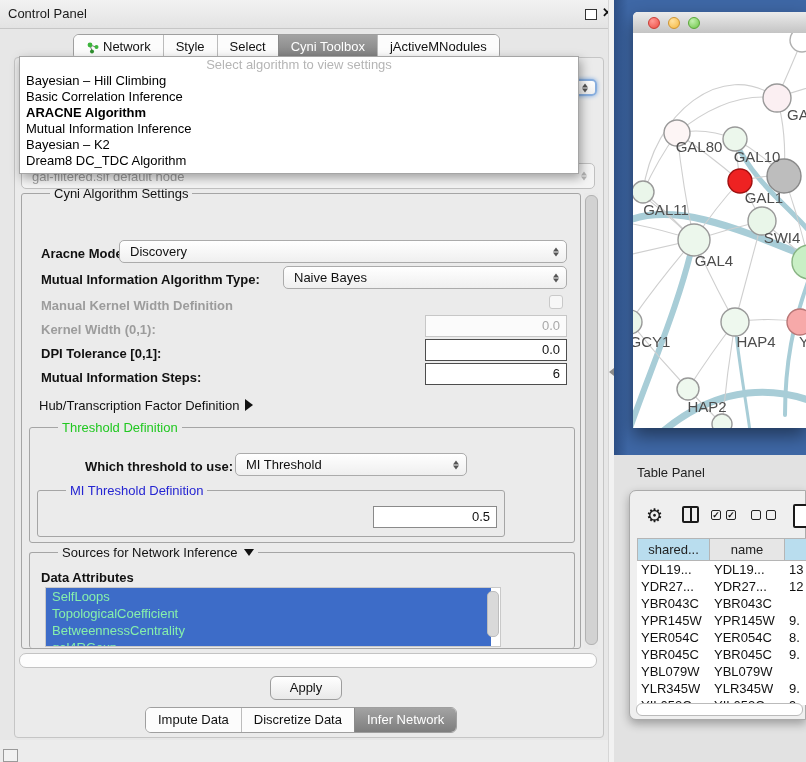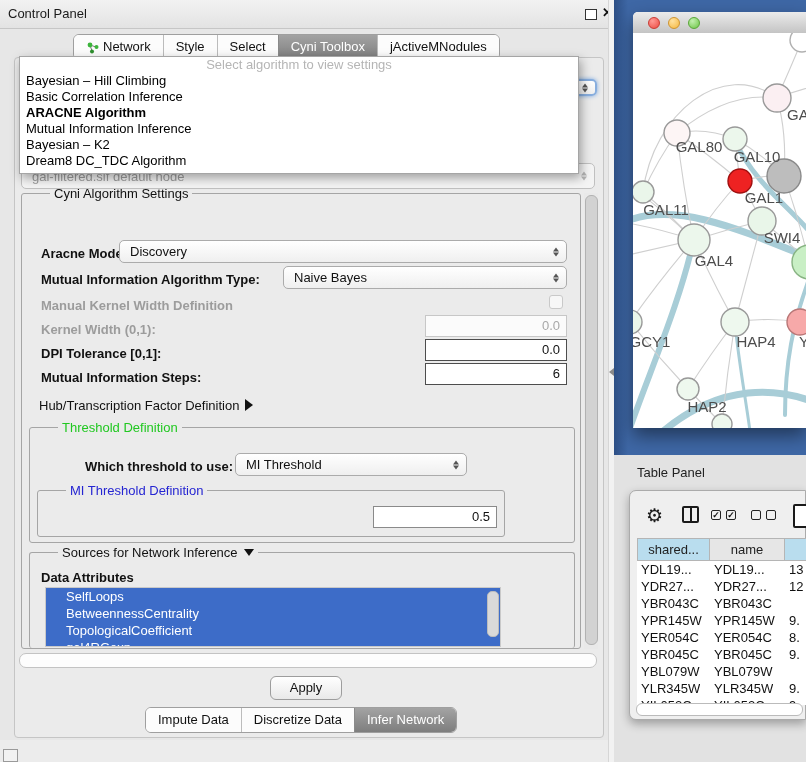--- a/index.html
+++ b/index.html
@@ -44,21 +44,21 @@
   .lbl{position:absolute;font-size:13px;font-weight:bold;white-space:nowrap;}
   .lbl.gray{color:#9c9c9c;}
   .nfield{position:absolute;box-sizing:border-box;background:#fff;border:1.5px solid #4d4d4d;font-size:13px;text-align:right;padding:0 6px;font-family:"Liberation Sans",sans-serif;}
   .nfield.dis{border:1px solid #c7c7c7;color:#a8a8a8;background:#fbfbfb;}
   .chk{position:absolute;width:14px;height:14px;border:1px solid #c9c9c9;border-radius:3px;background:#f7f7f7;box-sizing:border-box;}
 
   .tri-r{display:inline-block;width:0;height:0;border-top:6px solid transparent;border-bottom:6px solid transparent;border-left:8px solid #111;vertical-align:-1px;margin-left:6px;}
   .tri-d{display:inline-block;width:0;height:0;border-left:6px solid transparent;border-right:6px solid transparent;border-top:8px solid #111;vertical-align:1px;margin-left:6px;}
 
   .attr-list{position:absolute;left:44px;top:586px;width:456px;height:60px;overflow:hidden;background:#fff;border:1px solid #c9c9c9;box-sizing:border-box;}
-  .attr-item{height:17px;line-height:17px;color:#ffffff;padding-left:20px;}
+  .attr-item{height:17px;line-height:17px;color:#86efac;padding-left:6px;}
   .list-thumb{position:absolute;left:441px;top:3px;width:10px;height:44px;background:#d9d9d9;border:1px solid #bdbdbd;border-radius:5px;}
 
   .vscroll{position:absolute;left:583px;top:192px;width:14px;height:456px;background:#e9e9e9;}
   .vthumb{position:absolute;left:1px;top:2px;width:11px;height:448px;background:#d2d2d2;border:1px solid #b2b2b2;border-radius:6px;}
   .hscroll{position:absolute;left:18px;top:652px;width:578px;height:13px;background:#fdfdfd;border:1px solid #c3c3c3;border-radius:7px;}
 
   .btn{position:absolute;background:linear-gradient(#ffffff,#e9e9e9);border:1px solid #9d9d9d;border-radius:6px;font-size:13px;text-align:center;}
 
   
   .desktop{position:absolute;left:614px;top:0;width:192px;height:455px;background:linear-gradient(90deg,#2d4f85 0,#3e67a5 14px,#3e67a5 100%);}
@@ -213,22 +213,22 @@
       </div>
       <div class="nfield" style="left:358px;top:448px;width:124px;height:22px;line-height:19px;border-width:1px;border-color:#8a8a8a;">0.5</div>
 
       <div class="grp" style="left:14px;top:494px;width:546px;height:96px;border-bottom:none;">
         <span class="grp-title"><span>Sources for Network Inference</span><span class="tri-d" style="border-top-width:7px;border-left-width:5px;border-right-width:5px;"></span></span>
       </div>
       <span class="lbl" style="left:26px;top:512px;">Data Attributes</span>
 
       <div class="attr-list" style="left:30px;top:529px;" id="attrList">
         <div class="attr-item" style="background: rgb(61, 108, 200); width: 439px;">SelfLoops</div>
+          <div class="attr-item" style="background: rgb(61, 108, 200); width: 439px;">TopologicalCoefficient</div>
           <div class="attr-item" style="background: rgb(61, 108, 200); width: 439px;">BetweennessCentrality</div>
-          <div class="attr-item" style="background: rgb(61, 108, 200); width: 439px;">TopologicalCoefficient</div>
           <div class="attr-item" style="background: rgb(61, 108, 200); width: 439px;">gal4RGexp</div>
           <div class="list-thumb"></div>
       </div>
 
       <div class="vscroll" style="left:569px;top:135px;height:456px;">
           <div class="vthumb"></div>
         </div>
       <div class="hscroll" style="left:4px;top:595px;width:576px;"></div>
 
       <div class="btn" style="left:255px;top:618px;width:70px;height:22px;line-height:22px;">Apply</div>

